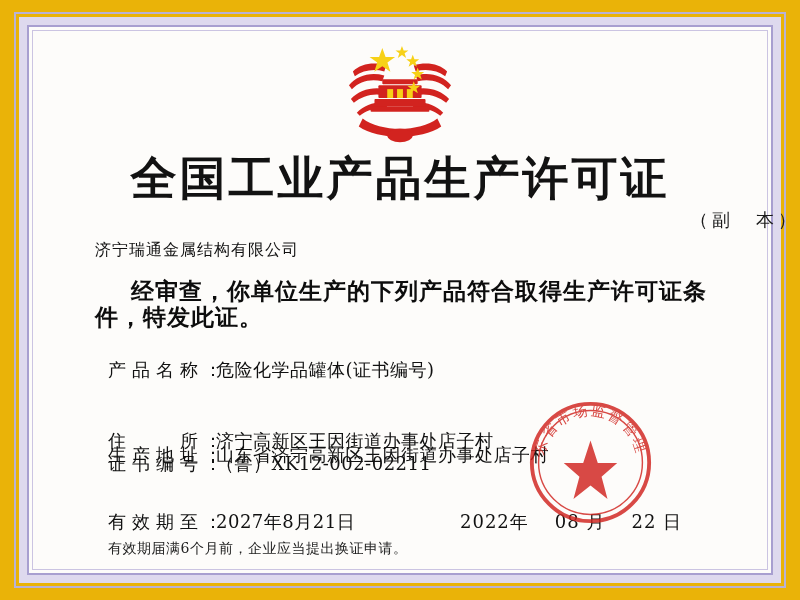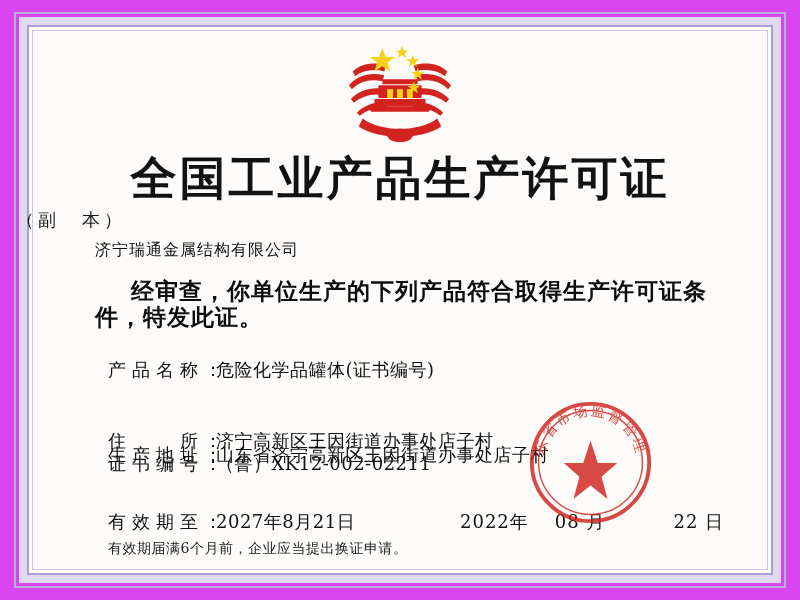--- a/index.html
+++ b/index.html
@@ -9,21 +9,21 @@
     height: 600px;
     overflow: hidden;
     background: #ffffff;
     font-family: "Liberation Serif", serif;
   }
 
   #certificate {
     position: relative;
     width: 800px;
     height: 600px;
-    background: #d946ef;
+    background: #eab308;
     box-sizing: border-box;
   }
 
   
   .frame-outer {
     position: absolute;
     left: 14px;
     top: 12px;
     right: 14px;
     bottom: 12px;
@@ -96,21 +96,21 @@
     font-size: 46px;
     letter-spacing: 3px;
     color: #121212;
     white-space: nowrap;
   }
   .subtitle {
     position: absolute;
     top: 208px;
     left: 0;
     right: 0;
-    text-align: left;
+    text-align: right;
     font-family: "DejaVu Serif", serif;
     font-size: 18px;
     letter-spacing: 4px;
     color: #1a1a1a;
     padding-left: 16px;
   }
 
   
   .company {
     position: absolute;
@@ -163,21 +163,21 @@
   .date-line {
     position: absolute;
     top: 510px;
     left: 460px;
     font-family: "DejaVu Serif", serif;
     font-size: 18px;
     color: #111;
     letter-spacing: 1px;
   }
   .date-line span { margin-right: 26px; }
-  .date-line span:last-child { margin-right: 0; margin-left: 42px; }
+  .date-line span:last-child { margin-right: 0; }
 
   .footnote {
     position: absolute;
     top: 540px;
     left: 108px;
     font-family: "DejaVu Serif", serif;
     font-size: 14px;
     color: #222;
     letter-spacing: 0.5px;
   }

